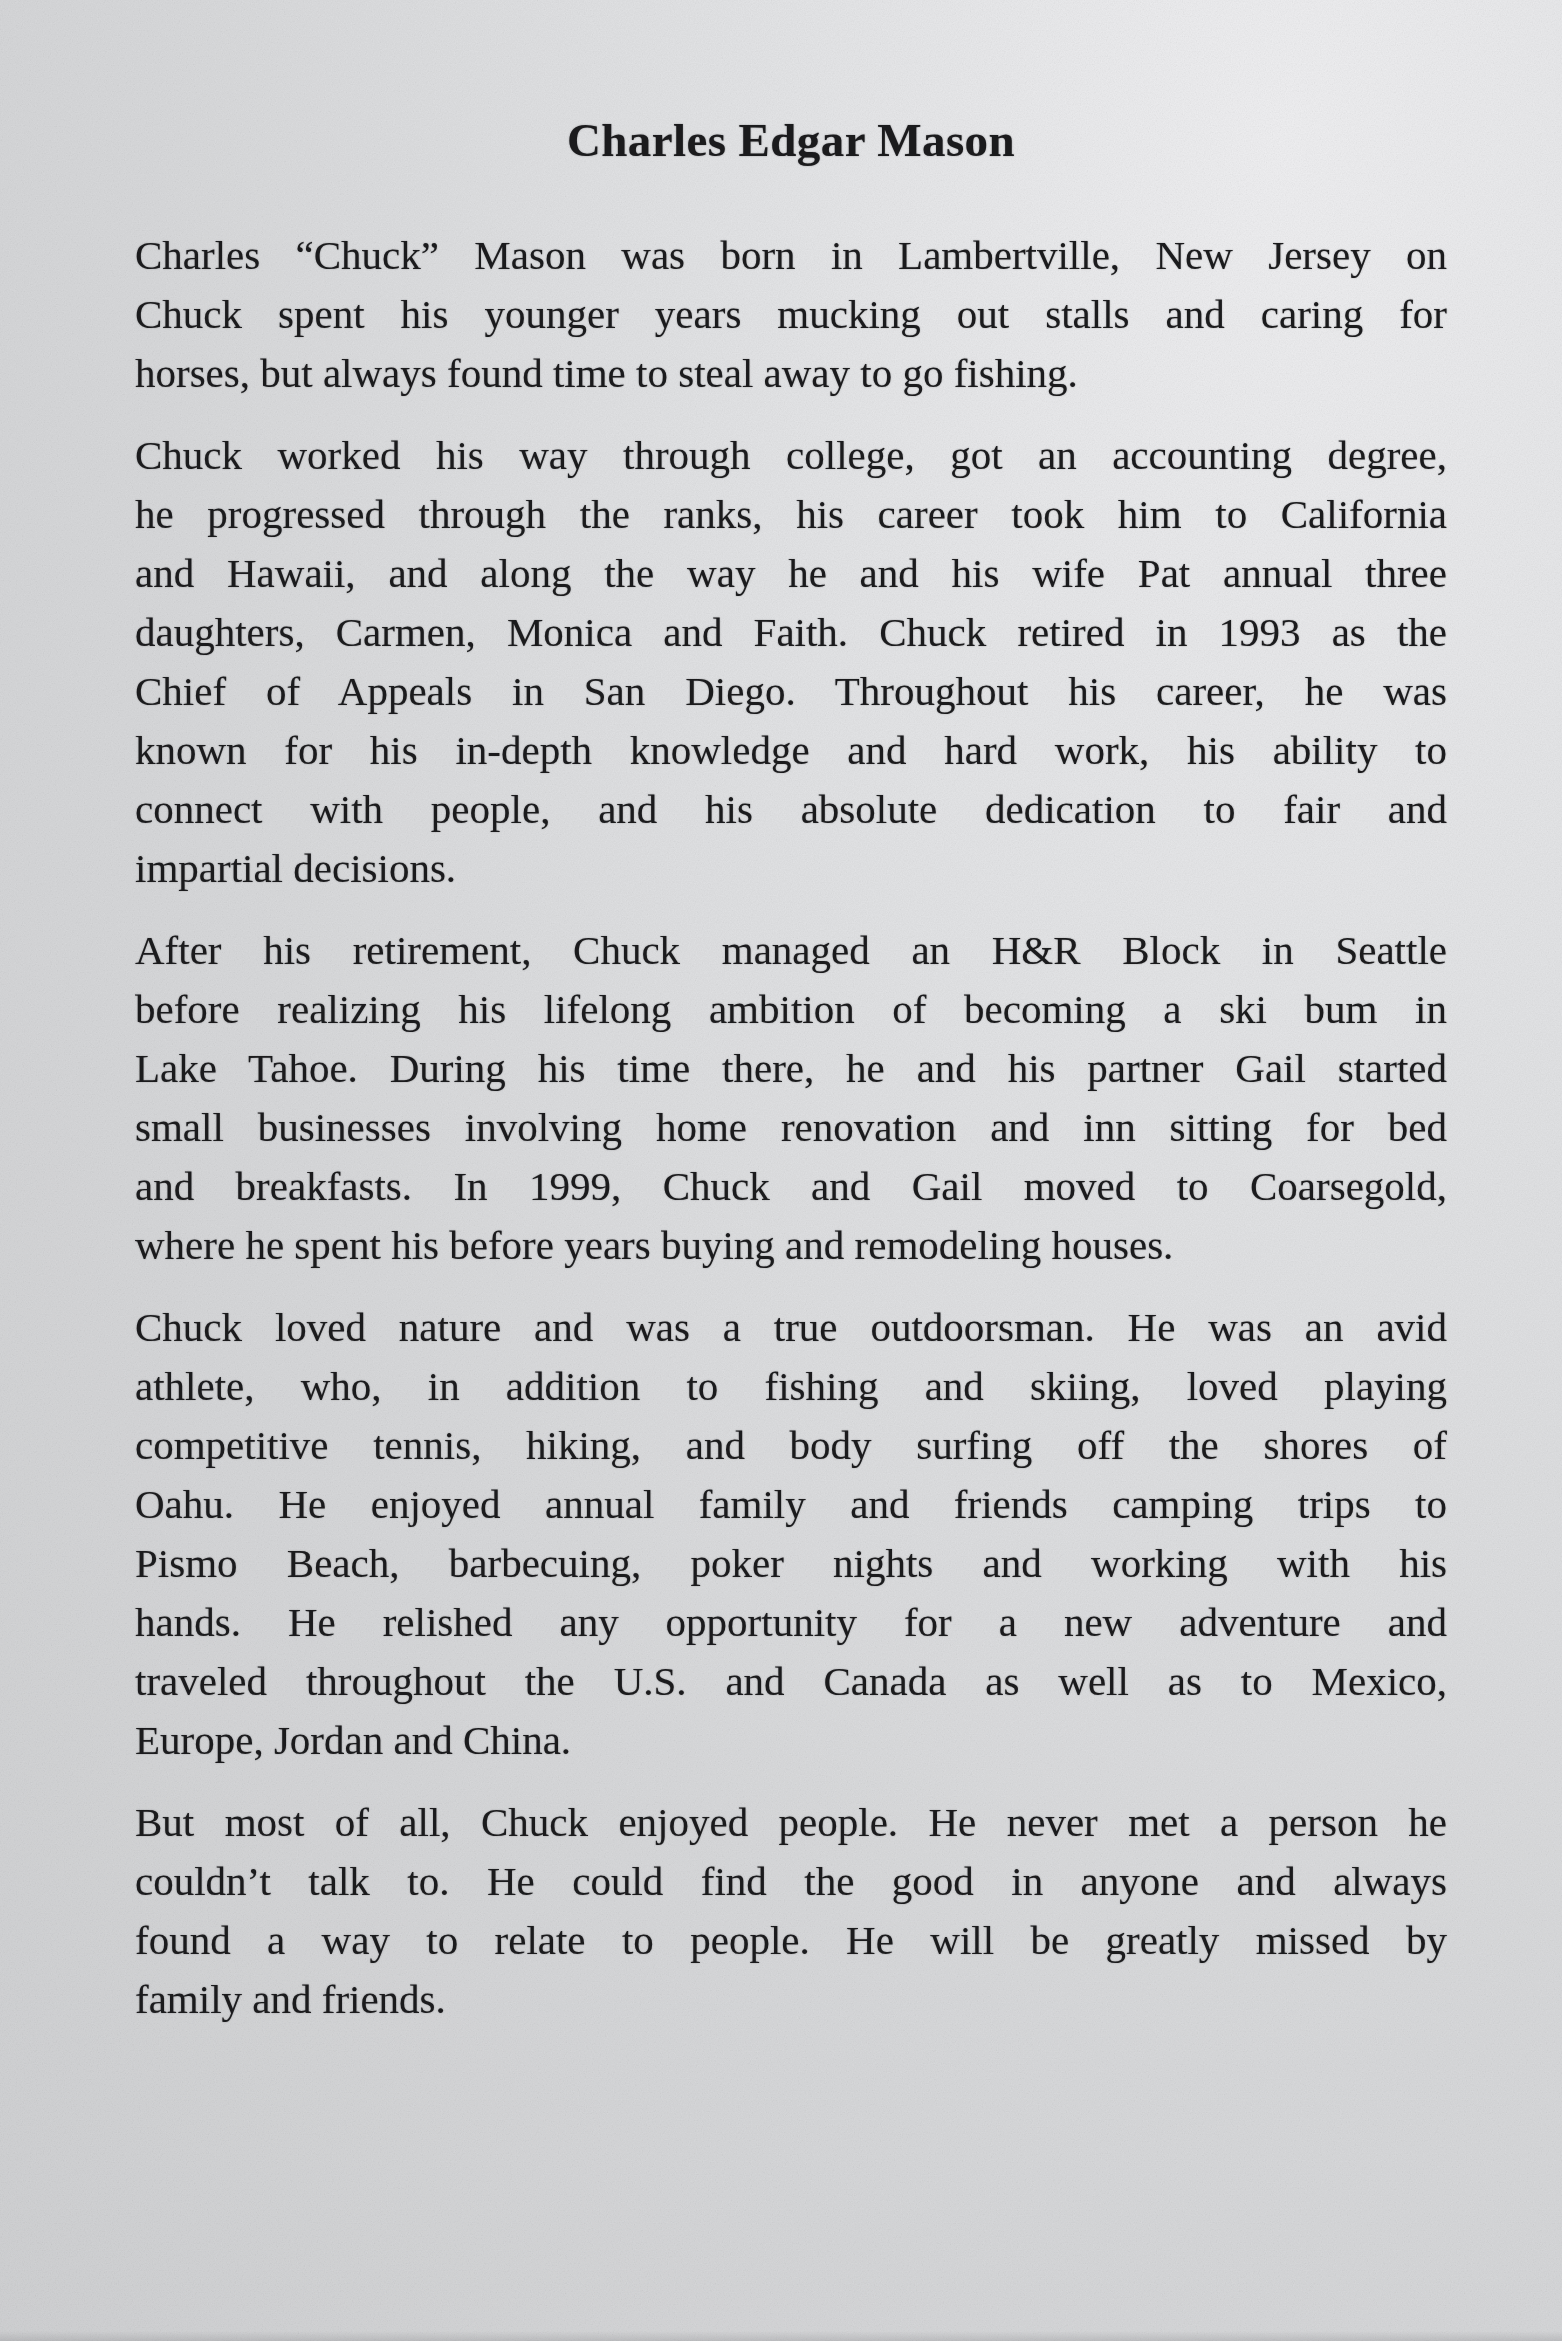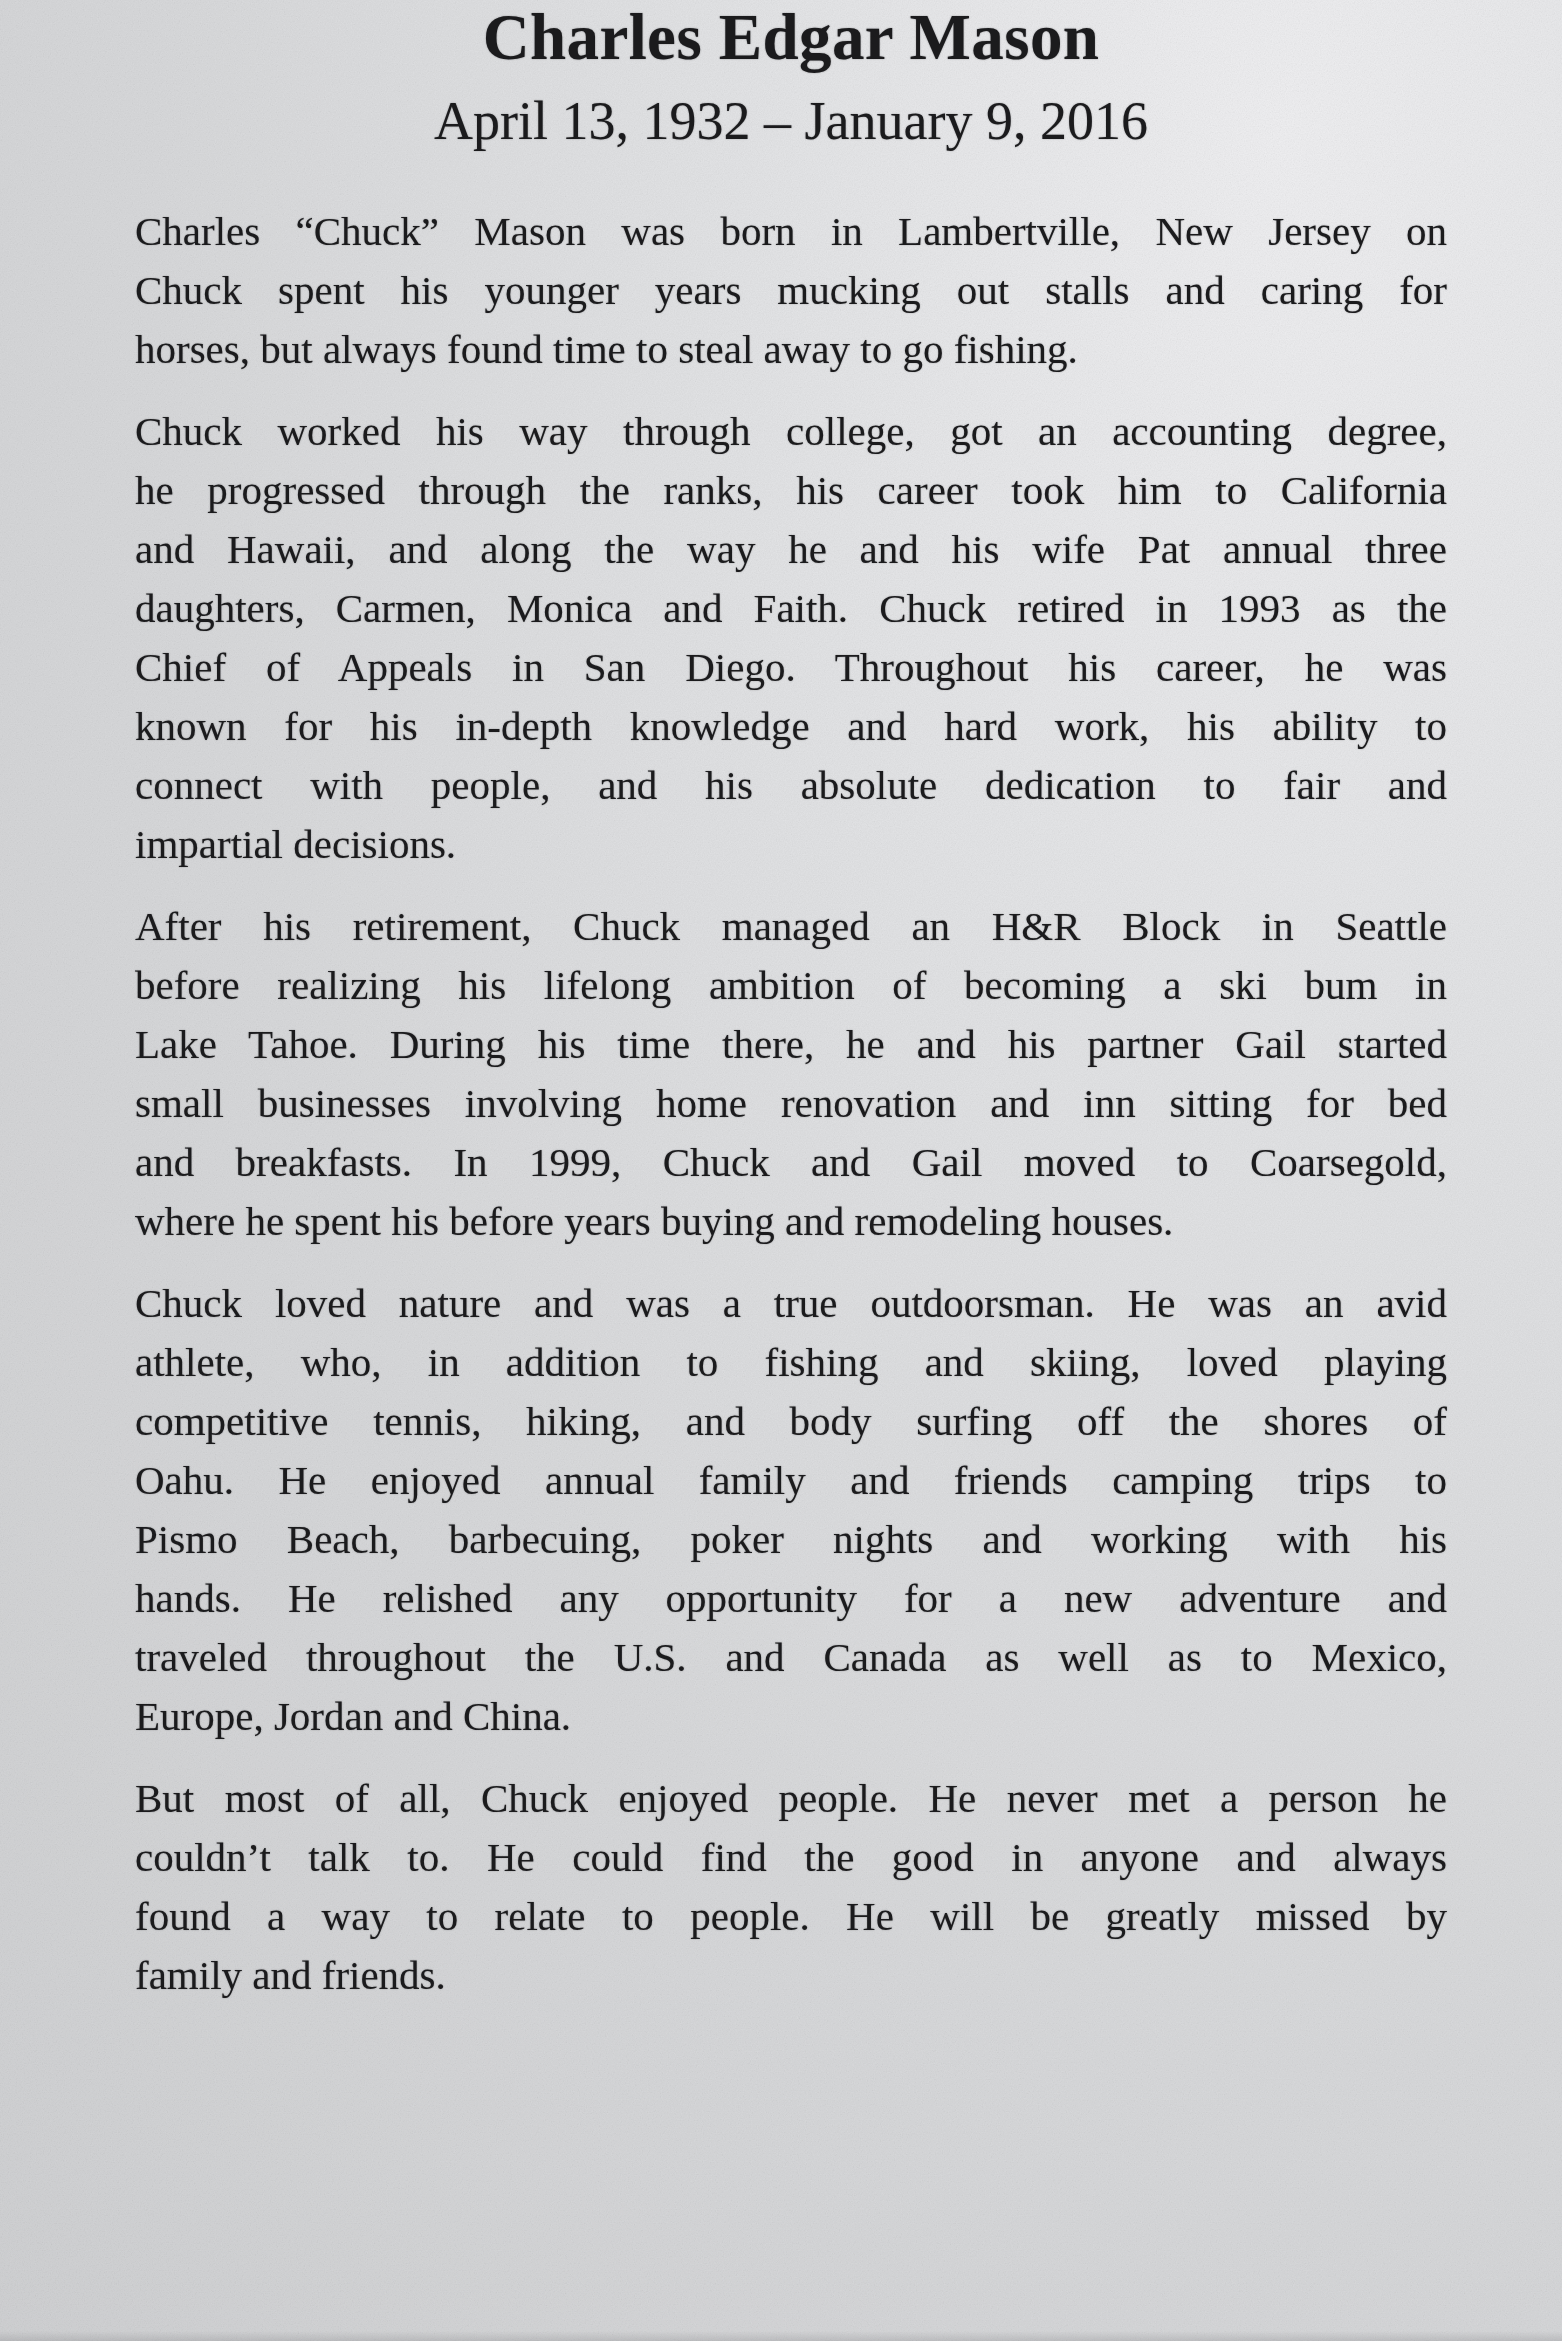--- a/index.html
+++ b/index.html
@@ -34,22 +34,23 @@
     height: 100%;
     opacity: 0.16;
     pointer-events: none;
     mix-blend-mode: multiply;
   }
   .content {
     position: relative;
     padding: 0 116px 0 135px; 
   }
   .title {
+    margin-top: 103px;
     text-align: center;
-    font-size: 65px;
+    font-size: 47px;
     line-height: 75px;
     font-weight: 700;
     letter-spacing: 0.4px;
     text-shadow: 0 0 1.6px rgba(25,25,28,0.45);
   }
   .dates {
     margin-top: 13px;
     text-align: center;
     font-size: 54px;
     line-height: 66px;
@@ -76,21 +77,20 @@
   }
 </style>
 </head>
 <body>
 
 <div class="page">
 
   <div class="content">
     <div class="title">Charles Edgar Mason</div>
 
-    <div class="dates">April 13, 1932 – January 9, 2016</div>
 
     <div class="body">
         <div class="para">
           <div class="jline">Charles “Chuck” Mason was born in Lambertville, New Jersey on</div>
           <div class="jline">Chuck spent his younger years mucking out stalls and caring for</div>
           <div class="jline lastline">horses, but always found time to steal away to go fishing.</div>
         </div>
         <div class="para">
           <div class="jline">Chuck worked his way through college, got an accounting degree,</div>
           <div class="jline">he progressed through the ranks, his career took him to California</div>

